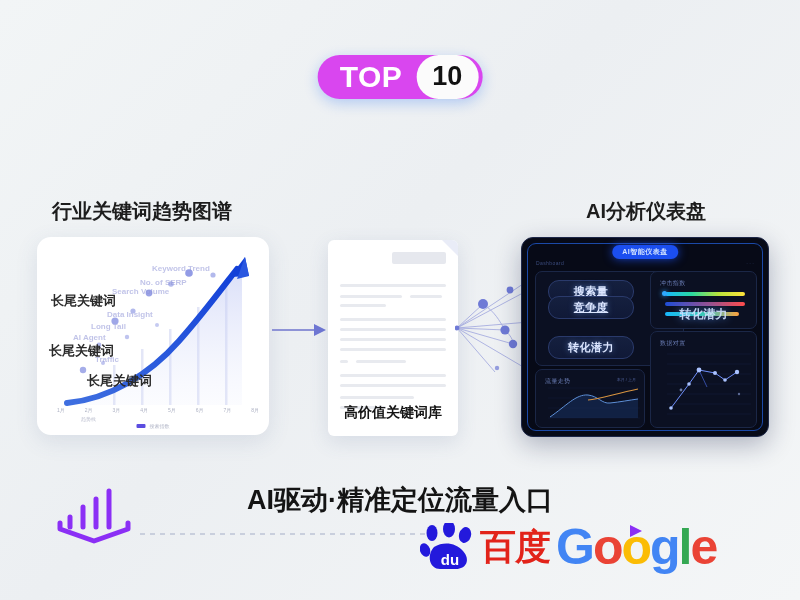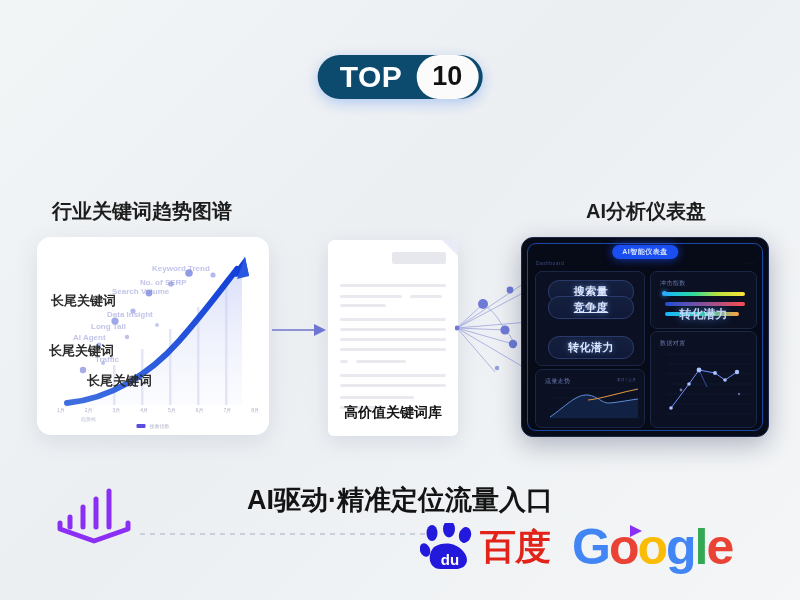--- a/index.html
+++ b/index.html
@@ -8,21 +8,21 @@
     font-family:"Liberation Sans","DejaVu Sans",sans-serif;
     background:linear-gradient(135deg,#f2f5f6 0%,#eceff2 45%,#f4f6f7 100%);
     position:relative;
   }
   .stage{position:absolute;inset:0;}
 
   
   .top-badge{
     position:absolute;left:50%;top:55px;transform:translateX(-50%);
     display:flex;align-items:center;
-    background:#0c4a6e;border-radius:40px;
+    background:#d946ef;border-radius:40px;
     padding:4px 4px 4px 22px;
     box-shadow:0 4px 14px rgba(20,100,240,.28);
     height:44px;box-sizing:border-box;text-align:right;
   }
   .top-badge .word{
     color:#ffffff;font-size:30px;font-weight:bold;letter-spacing:.5px;
     line-height:1;padding-right:14px;
   }
   .top-badge .num{
     background:#fbfbfb;color:#111;border-radius:40px;
@@ -105,21 +105,21 @@
   .dash-inner{position:absolute;inset:5px;border:1px solid #1b49a8;border-radius:9px;}
   .dash-badge{
     position:absolute;left:50%;top:7px;transform:translateX(-50%);
     background:#1b4ef0;color:#cfe0ff;font-size:7px;font-weight:bold;
     padding:2px 10px;border-radius:10px;letter-spacing:.5px;
     box-shadow:0 0 10px rgba(27,78,240,.8);white-space:nowrap;
   }
   .dash-brand{position:absolute;left:14px;top:22px;font-size:5px;color:#3b4b7d;letter-spacing:.4px;}
   .dash-dots{position:absolute;right:14px;top:22px;font-size:5px;color:#3b4b7d;}
   .panel{position:absolute;background:#0b1022;border:1px solid #1b2747;border-radius:7px;}
-  .p-pills{left:13px;top:33px;width:108px;height:93px;}
+  .p-pills{left:13px;top:33px;width:108px;height:93px;padding-left:39px;}
   .p-line{left:13px;top:131px;width:108px;height:57px;}
   .p-bars{left:128px;top:33px;width:105px;height:56px;}
   .p-scatter{left:128px;top:93px;width:105px;height:95px;}
   .pill{
     position:absolute;left:12px;width:84px;height:21px;border-radius:11px;
     background:linear-gradient(180deg,#15203f,#101937);
     border:1px solid #2a3a6b;
     display:flex;align-items:center;justify-content:center;
     color:#dce6ff;font-size:11px;font-weight:bold;letter-spacing:.5px;
     text-shadow:0 0 6px rgba(120,170,255,.6);
@@ -137,21 +137,21 @@
   
   .chart-icon{position:absolute;left:48px;top:483px;width:92px;height:62px;}
   .tagline{
     position:absolute;left:0;right:0;top:482px;text-align:center;
     font-size:27px;font-weight:bold;color:#141414;white-space:nowrap;
   }
   .dash-connector{
     position:absolute;left:140px;top:533px;width:300px;height:2px;
     background:repeating-linear-gradient(90deg,#c9cfdd 0 5px,transparent 5px 10px);
   }
-  .logos{position:absolute;left:420px;top:522px;display:flex;align-items:center;gap:22px;}
+  .logos{position:absolute;left:420px;top:522px;display:flex;align-items:center;gap:6px;}
   .baidu{display:flex;align-items:center;gap:2px;}
   .baidu-cn{color:#e2231a;font-size:36px;font-weight:bold;letter-spacing:-1px;line-height:1;}
   .google{display:flex;align-items:baseline;font-size:50px;font-weight:bold;line-height:1;letter-spacing:-2px;}
   .g1{color:#4285F4;}.g2{color:#EA4335;}.g3{color:#FBBC05;}.g4{color:#4285F4;}.g5{color:#34A853;}.g6{color:#EA4335;}
 </style>
 </head>
 <body>
 
 <div class="stage">
 

